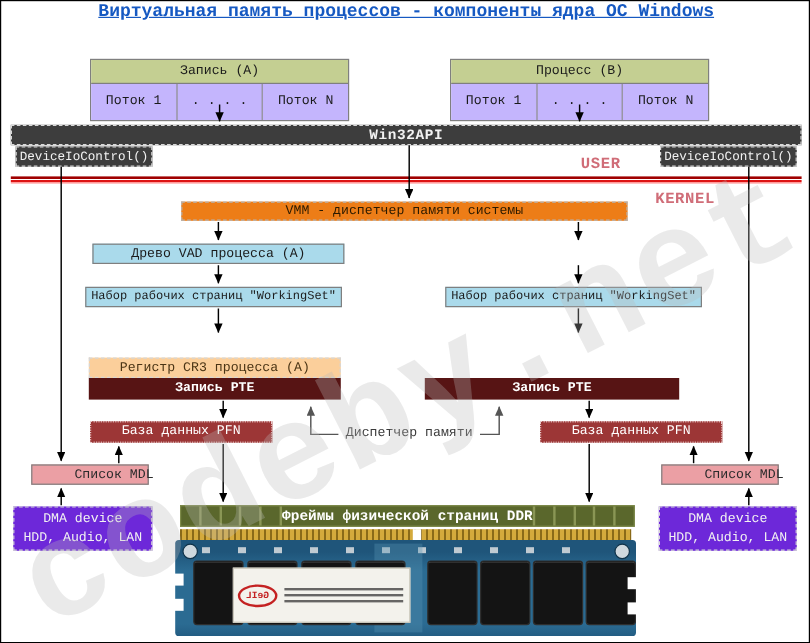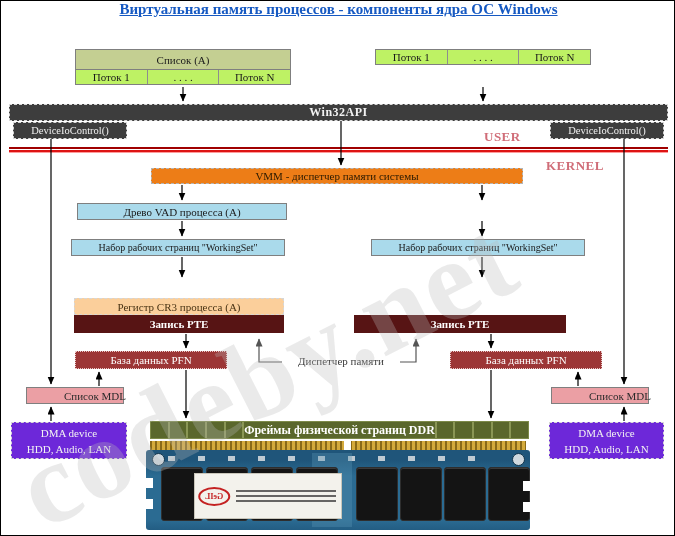--- a/index.html
+++ b/index.html
@@ -1,33 +1,33 @@
 <!DOCTYPE html>
 <html><head>
 <meta charset="utf-8">
 <style>
   html,body{margin:0;padding:0;background:#fff;}
   #canvas{
     position:relative;width:675px;height:536px;box-sizing:border-box;
     border:1px solid #000;background:#fff;overflow:hidden;
-    font-family:Liberation Serif, serif;color:#1a1a1a;
+    font-family:Liberation Mono, monospace;color:#1a1a1a;
   }
   .abs{position:absolute;box-sizing:border-box;}
   .lbl{display:flex;align-items:center;justify-content:center;white-space:nowrap;font-size:11px;}
   
   #title{left:0;top:8;width:675px;text-align:center;font-size:15px;font-weight:bold;
          color:#1659c2;text-decoration:underline;z-index:10;}
   
   #watermark{left:25px;top:430px;z-index:40;font-size:115px;font-weight:bold;
     color:rgba(185,185,185,0.30);transform:rotate(-27deg);transform-origin:0 50%;
     white-space:nowrap;pointer-events:none;letter-spacing:2px;}
   
   .proc{border:1px solid #7f7f7f;z-index:10;}
   .proc-head{height:19px;background:#c4cf92;border-bottom:1px solid #7f7f7f;}
-  .proc-threads{display:flex;height:14px;background:#bef264;}
+  .proc-threads{display:flex;height:30px;background:#c4b5fd;}
   .proc-threads .cell{flex:1;display:flex;align-items:center;justify-content:center;font-size:11px;}
   .proc-threads .cell + .cell{border-left:1px solid #8e8e8e;}
   
   .darkbox{background:#3d3d3d;border:1px dashed #d8d8d8;color:#f2f2f2;z-index:10;}
   #win32{left:8px;top:103px;width:659px;height:17px;font-weight:bold;font-size:12px;letter-spacing:.5px;}
   .dio{font-size:10.5px;height:17px;}
   
   #divider{left:8px;top:146px;width:659px;height:6px;z-index:5;
     background:linear-gradient(180deg,#a00000 0 2px,#ffffff 2px 3px,#dd1414 3px 5px,#ff9b9b 5px 6px);}
   .zone-lbl{font-size:13px;font-weight:bold;color:#d06d78;z-index:10;letter-spacing:.5px;}
@@ -75,29 +75,30 @@
 </style>
 </head>
 <body>
 
 <div id="canvas">
 
   <div id="title" class="abs">Виртуальная память процессов - компоненты ядра ОС Windows</div>
   <div id="watermark" class="abs">codeby.net</div>
 
   <div class="abs proc" style="left:74px;top:48px;width:216px;">
-    <div class="proc-head lbl">Список (A)</div>
+    <div class="proc-head lbl">Запись (A)</div>
     <div class="proc-threads">
       <div class="cell">Поток 1</div>
       <div class="cell">. . . .</div>
       <div class="cell">Поток N</div>
     </div>
   </div>
 
   <div class="abs proc" style="left:374px;top:48px;width:216px;">
+    <div class="proc-head lbl">Процесс (B)</div>
     <div class="proc-threads">
       <div class="cell">Поток 1</div>
       <div class="cell">. . . .</div>
       <div class="cell">Поток N</div>
     </div>
   </div>
 
   <div id="win32" class="abs darkbox lbl">Win32API</div>
   <div class="abs darkbox dio lbl" style="left:12px;top:121px;width:114px;">DeviceIoControl()</div>
   <div class="abs darkbox dio lbl" style="left:549px;top:121px;width:114px;">DeviceIoControl()</div>

